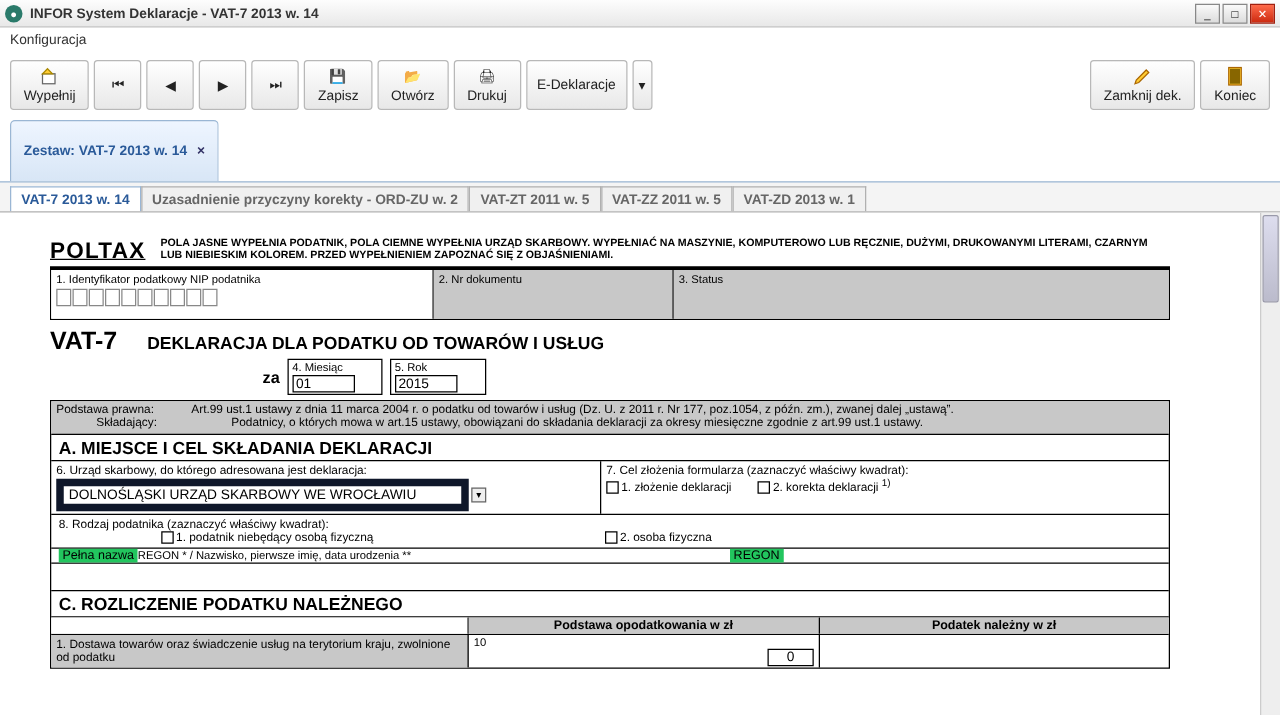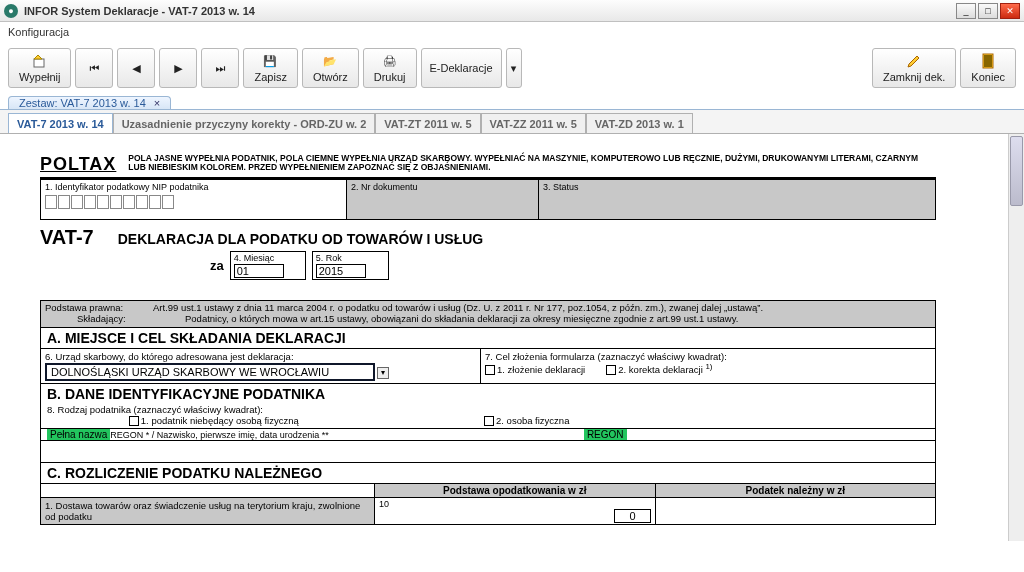--- a/index.html
+++ b/index.html
@@ -67,23 +67,23 @@
     padding: 2px 8px 0 8px;
   }
   .filetab {
     display: inline-flex;
     align-items: center;
     gap: 8px;
     border: 1px solid #9ab6d4;
     border-bottom: none;
     border-radius: 4px 4px 0 0;
     background: linear-gradient(#eef5ff,#d8e6f6);
-    padding: 0 10px;
+    padding: 18px 10px;
     color: #2a5a99;
-    font-weight: normal;
+    font-weight: bold;
   }
   .filetab .x { color:#336; cursor:pointer; }
   .subtab-row {
     border-top: 1px solid #9ab6d4;
     background: #f4f4f4;
     padding: 2px 8px 0 8px;
     display: flex;
     gap: 0;
   }
   .subtab {
@@ -132,33 +132,33 @@
     border-right:1px solid #000; padding:2px 4px 10px 4px; font-size:9px;
     background:#fff;
   }
   .hdr-cell.gray { background:#c8c8c8; }
   .hdr-cell:first-child { flex: 0 0 306px; }
   .hdr-cell:nth-child(2){ flex: 0 0 192px;}
   .hdr-cell:last-child { flex:1; border-right:none;}
   .vat7-title-row { display:flex; align-items:baseline; gap:24px; margin:6px 0 2px 0;}
   .vat7 { font-size:20px; font-weight:bold;}
   .vat7-desc { font-size:14px; font-weight:bold;}
-  .za-row { display:flex; align-items:center; gap:6px; margin-left:170px; margin-bottom:20px;}
+  .za-row { display:flex; align-items:center; gap:6px; margin-left:170px; margin-bottom:4px;}
   .za-row .zl { font-weight:bold; font-size:13px;}
   .small-box { border:1px solid #000; width:76px; padding:1px 1px 1px 3px; font-size:9px;}
   .small-box .val { border:1px solid #000; padding:0 2px; margin-top:1px; display:inline-block; min-width:50px; font-size:11px; text-align:left;}
   .frame { border:1px solid #000; }
   .frame .row { border-bottom:1px solid #000; }
   .gray-row { background:#c8c8c8; padding:2px 4px; font-size:9.5px; line-height:1.15;}
   .sec-title { font-weight:bold; font-size:14px; padding:2px 6px; border-bottom:1px solid #000;}
   .split2 { display:flex; }
   .split2 > div { border-right:1px solid #000; padding:2px 4px; font-size:9.5px;}
   .split2 > div:last-child { border-right:none;}
   .field-input {
-    border:2px solid #0f172a; background:#fff; padding:1px 4px; font-size:11px;
+    border:6px solid #0f172a; background:#fff; padding:1px 4px; font-size:11px;
     display:inline-block; min-width:330px; margin-top:1px;
   }
   .dd-caret { display:inline-block; width:12px; height:12px; border:1px solid #666; background:#eee; margin-left:2px; font-size:8px; text-align:center; line-height:10px; vertical-align:middle;}
   .chk { display:inline-block; width:10px; height:10px; border:1px solid #000; background:#fff; vertical-align:middle; margin-right:2px;}
   .hl-cyan { background:#22c55e; padding:0 3px; font-size:10px;}
   .sec-c-hdr { display:flex; border-bottom:1px solid #000;}
   .sec-c-hdr div { flex:1; text-align:center; font-weight:bold; font-size:10px; border-right:1px solid #000; background:#c8c8c8; padding:1px;}
   .sec-c-hdr div:first-child{ flex:0 0 334px; background:#fff; border-right:1px solid #000;}
   .sec-c-hdr div:last-child{border-right:none;}
   .sec-c-row { display:flex;}
@@ -327,21 +327,20 @@
         </div>
         <div style="flex:1">
           <span>7. Cel złożenia formularza (zaznaczyć właściwy kwadrat):</span><br>
           <span class="chk"></span><span>1. złożenie deklaracji</span>
           &nbsp;&nbsp;&nbsp;&nbsp;&nbsp;&nbsp;
           <span class="chk"></span><span>2. korekta deklaracji</span>
           <sup>1)</sup>
         </div>
       </div>
 
-      <div class="sec-title" style="border-bottom:none;padding-bottom:0">B. DANE IDENTYFIKACYJNE PODATNIKA</div>
       <div class="row" style="padding:2px 6px;font-size:9.5px;">
         <span>8. Rodzaj podatnika (zaznaczyć właściwy kwadrat):</span><br>
         &nbsp;&nbsp;&nbsp;&nbsp;&nbsp;&nbsp;&nbsp;&nbsp;&nbsp;&nbsp;&nbsp;&nbsp;&nbsp;&nbsp;&nbsp;&nbsp;&nbsp;&nbsp;&nbsp;&nbsp;&nbsp;&nbsp;&nbsp;&nbsp;&nbsp;&nbsp;&nbsp;&nbsp;&nbsp;&nbsp;
         <span class="chk"></span><span>1. podatnik niebędący osobą fizyczną</span>
         <span style="display:inline-block;width:180px"></span>
         <span class="chk"></span><span>2. osoba fizyczna</span>
       </div>
       <div class="row" style="padding:0 6px;font-size:9px;">
         <span class="hl-cyan">Pełna nazwa</span><span style="font-size:9px;">REGON * / Nazwisko, pierwsze imię, data urodzenia **</span>
         <span style="display:inline-block;width:250px"></span>

